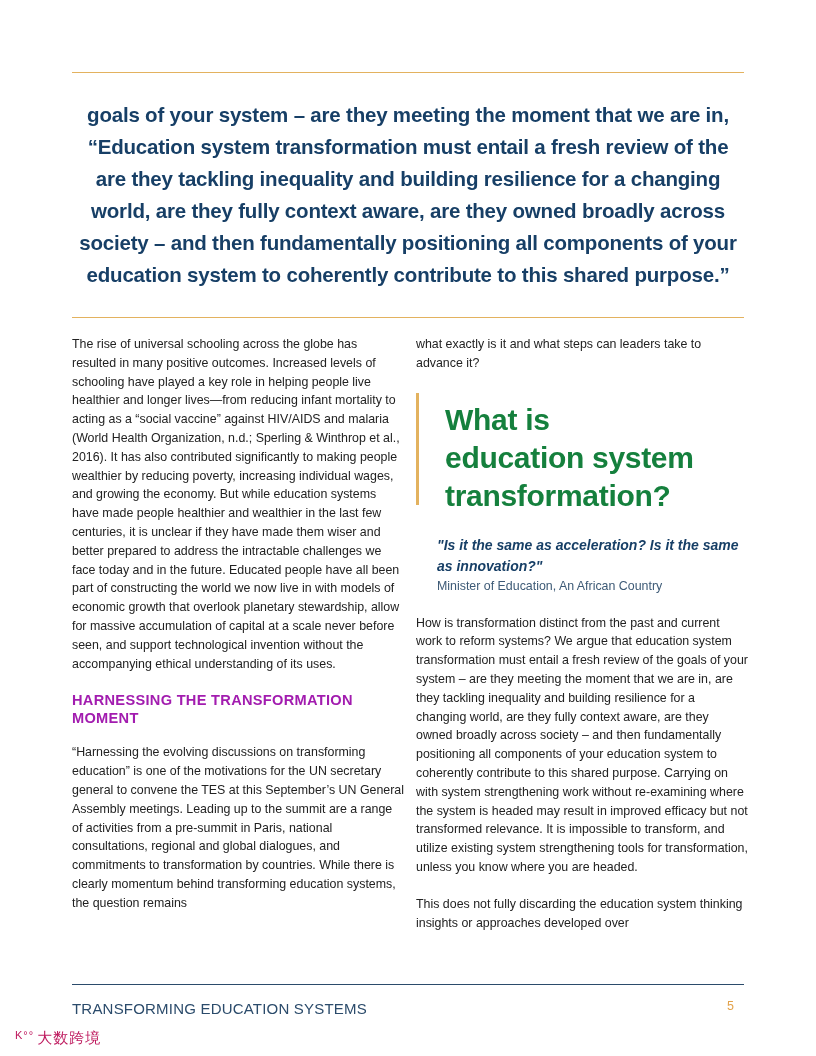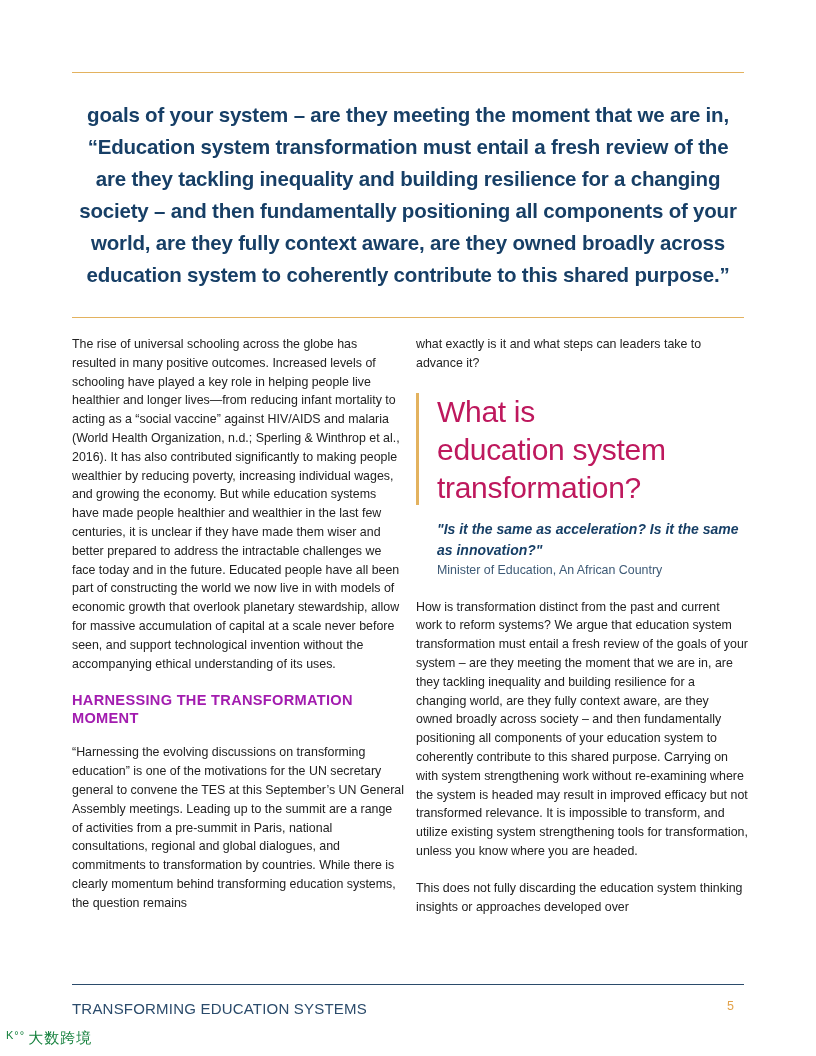--- a/index.html
+++ b/index.html
@@ -58,26 +58,26 @@
       display: flex;
     }
     .sidebar-accent {
       width: 3px;
       background: #e3b25f;
       height: 112px;
       margin-right: 18px;
       flex: none;
     }
     .big-heading {
-      font-weight: normal;
+      font-weight: bold;
       font-size: 30px;
       line-height: 38px;
-      color: #be185d;
+      color: #15803d;
       letter-spacing: -0.3px;
-      margin: 0;
+      margin: 8px;
     }
     .quote-block {
       margin-left: 21px;
       margin-top: 12px;
     }
     .quote-text {
       font-style: italic;
       font-weight: bold;
       font-size: 14px;
       line-height: 21px;
@@ -107,45 +107,45 @@
     }
     .page-number {
       position: absolute;
       left: 727px;
       top: 999px;
       font-size: 12.5px;
       color: #e3a24a;
     }
     .watermark {
       position: absolute;
-      left: 6px;
+      left: 15px;
       top: 1029px;
       font-size: 15px;
-      color: #15803d;
+      color: #be185d;
       letter-spacing: 1px;
     }
     .watermark-logo {
       font-size: 11px;
       vertical-align: top;
       margin-right: 3px;
     }
   </style>
 </head>
 <body>
 
 <div>
 
   <div class="rule-gold" style="top:72px;"></div>
 
   <div class="pull-quote">
     <div>goals of your system – are they meeting the moment that we are in,</div>
     <div>“Education system transformation must entail a fresh review of the</div>
     <div>are they tackling inequality and building resilience for a changing</div>
+    <div>world, are they fully context aware, are they owned broadly across</div>
     <div>society – and then fundamentally positioning all components of your</div>
-    <div>world, are they fully context aware, are they owned broadly across</div>
     <div>education system to coherently contribute to this shared purpose.”</div>
   </div>
 
   <div class="rule-gold" style="top:317px;"></div>
 
   <div class="col col-left">
     <p>The rise of universal schooling across the globe has resulted in many positive outcomes. Increased levels of schooling have played a key role in helping people live healthier and longer lives—from reducing infant mortality to acting as a “social vaccine” against HIV/AIDS and malaria (World Health Organization, n.d.; Sperling &amp; Winthrop et al., 2016). It has also contributed significantly to making people wealthier by reducing poverty, increasing individual wages, and growing the economy. But while education systems have made people healthier and wealthier in the last few centuries, it is unclear if they have made them wiser and better prepared to address the intractable challenges we face today and in the future. Educated people have all been part of constructing the world we now live in with models of economic growth that overlook planetary stewardship, allow for massive accumulation of capital at a scale never before seen, and support technological invention without the accompanying ethical understanding of its uses.</p>
     <h2 class="section-heading">HARNESSING THE TRANSFORMATION MOMENT</h2>
     <p>“Harnessing the evolving discussions on transforming education” is one of the motivations for the UN secretary general to convene the TES at this September’s UN General Assembly meetings. Leading up to the summit are a range of activities from a pre-summit in Paris, national consultations, regional and global dialogues, and commitments to transformation by countries. While there is clearly momentum behind transforming education systems, the question remains</p>
   </div>

